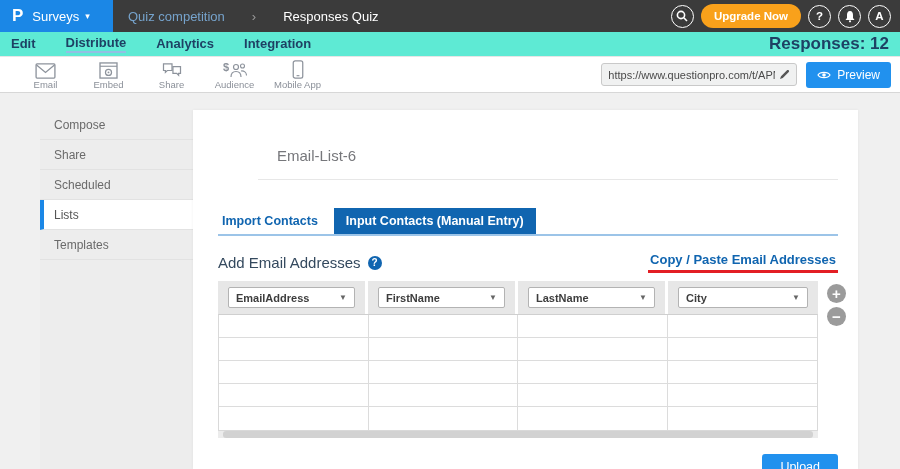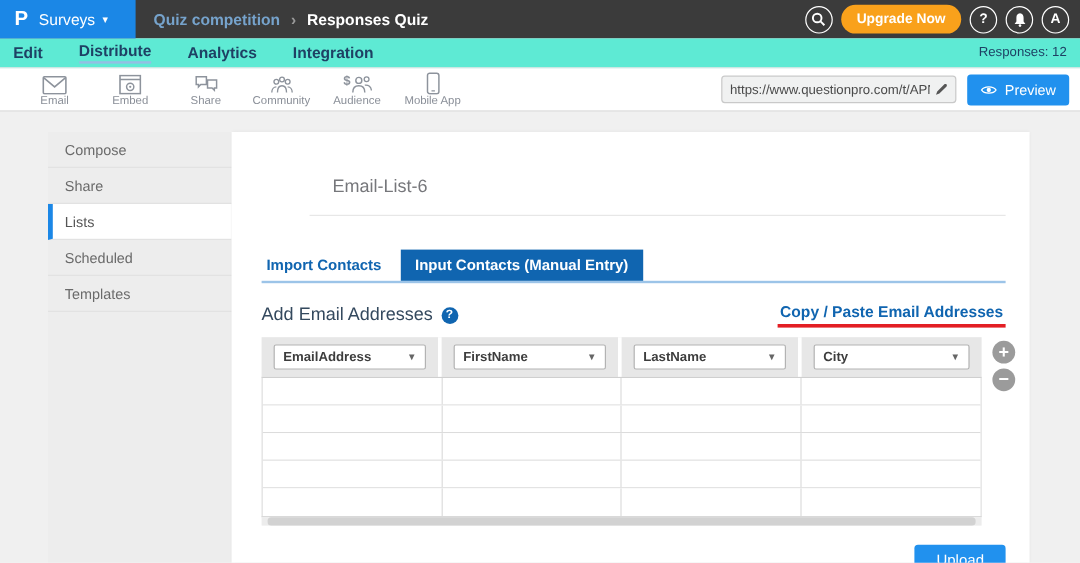--- a/index.html
+++ b/index.html
@@ -6,38 +6,38 @@
   html,body { width:900px; height:469px; overflow:hidden; background:#f0f0f0;
               font-family:"Liberation Sans", sans-serif; }
 
   
   .topbar { height:32px; background:#3b3b3b; display:flex; align-items:center; }
   .logo-area { width:113px; height:32px; background:#1b87e6; display:flex; align-items:center;
                padding-left:12px; gap:9px; cursor:pointer; }
   .logo-p { color:#fff; font-size:17px; font-weight:bold; }
   .product { color:#fff; font-size:13px; }
   .product-caret { color:#fff; font-size:9px; margin-left:-3px; }
-  .breadcrumb { margin-left:15px; font-size:13px; display:flex; align-items:flex-start; gap:9px;font-weight:bold; }
+  .breadcrumb { margin-left:15px; font-size:13px; display:flex; align-items:flex-start; gap:27px; }
   .crumb-parent { color:#76a3cc; cursor:pointer; }
   .crumb-sep { color:#9a9a9a; font-size:13px; }
   .crumb-current { color:#fff; }
   .topbar-right { margin-left:auto; display:flex; align-items:center; gap:7px; padding-right:9px; }
   .circle-btn { width:23px; height:23px; border:1.5px solid #fff; border-radius:50%;
                 display:flex; align-items:center; justify-content:center;
                 color:#fff; font-size:11.5px; font-weight:bold; cursor:pointer; flex:none; }
   .upgrade-btn { background:#f9a11b; color:#fff; font-size:11.5px; font-weight:bold;
                  padding:6px 13px; border-radius:13px; cursor:pointer; }
 
   
   .navbar { height:25px; background:#5eead4; display:flex; align-items:center;
             padding:0 11px; border-bottom:1px solid #e6e6e6; }
   .nav-item { font-size:13px; font-weight:bold; color:#1e4164; margin-right:30px;
               cursor:pointer; padding-bottom:1px; }
   .nav-item.active { border-bottom:2px solid #93bfe4; }
-  .responses { margin-left:auto; font-size:11px; font-weight:normal; color:#1e4164; }
+  .responses { margin-left:auto; font-size:17px; font-weight:bold; color:#1e4164; }
 
   
   .toolbar { height:36px; background:#fff; border-bottom:1px solid #d7d7d7;
              display:flex; align-items:center; padding-left:14px; }
   .tool { width:63px; display:flex; flex-direction:column; align-items:center; gap:0px;
           cursor:pointer; }
   .tool-icon { height:20px; display:flex; align-items:flex-end; }
   .tool-label { font-size:9.5px; color:#8a8f98; }
   .toolbar-right { margin-left:auto; display:flex; align-items:center; gap:9px; padding-right:9px; }
   .url-box { width:196px; height:23px; background:#f0f1f1; border:1px solid #c9c9c9; border-radius:3px;
@@ -167,31 +167,20 @@
     <span class="tool-icon">
       <svg width="22" height="17" viewBox="0 0 22 18">
           <path d="M2 2 h9 v7 h-5 l-2 2 v-2 h-2 z" fill="none" stroke="#8d939c" stroke-width="1.3"></path>
           <path d="M12 5 h8 v7 h-2 v2 l-2 -2 h-4 z" fill="none" stroke="#8d939c" stroke-width="1.3"></path>
         </svg>
     </span>
     <span class="tool-label">Share</span>
   </div>
   <div class="tool">
     <span class="tool-icon">
-      <svg width="22" height="17" viewBox="0 0 22 18">
-          <circle cx="6" cy="6.5" r="2.1" stroke="#8d939c" fill="none" stroke-width="1.2"></circle>
-          <circle cx="16" cy="6.5" r="2.1" stroke="#8d939c" fill="none" stroke-width="1.2"></circle>
-          <circle cx="11" cy="4.5" r="2.1" stroke="#8d939c" fill="none" stroke-width="1.2"></circle>
-          <path d="M2 16 c0-3 1.8-5 4-5 M20 16 c0-3-1.8-5-4-5 M7 16 c0-4 1.6-6 4-6 s4 2 4 6" stroke="#8d939c" fill="none" stroke-width="1.2"></path>
-        </svg>
-    </span>
-    <span class="tool-label">Community</span>
-  </div>
-  <div class="tool">
-    <span class="tool-icon">
       <svg width="24" height="18" viewBox="0 0 24 18">
           <text x="0" y="10" font-size="11" font-weight="bold" fill="#8d939c" font-family="Liberation Sans,sans-serif">$</text>
           <circle cx="13" cy="6" r="2.5" fill="none" stroke="#8d939c" stroke-width="1.2"></circle>
           <path d="M8 16 c0-3.5 2-5.5 5-5.5 s5 2 5 5.5" fill="none" stroke="#8d939c" stroke-width="1.2"></path>
           <circle cx="19.5" cy="5" r="2" fill="none" stroke="#8d939c" stroke-width="1.1"></circle>
           <path d="M18 10 c3-.5 5.5 1.5 5.5 4.5" fill="none" stroke="#8d939c" stroke-width="1.1"></path>
         </svg>
     </span>
     <span class="tool-label">Audience</span>
   </div>
@@ -222,22 +211,22 @@
       <span>Preview</span>
     </div>
   </div>
 </div>
 
 <div class="main">
 
   <div class="sidebar">
     <div class="side-item">Compose</div>
     <div class="side-item">Share</div>
+    <div class="side-item">Scheduled</div>
     <div class="side-item active">Lists</div>
-    <div class="side-item">Scheduled</div>
     <div class="side-item">Templates</div>
   </div>
 
   <div class="panel">
     <div class="list-title">Email-List-6</div>
     <div class="title-divider"></div>
 
     <div class="tabs">
       <div class="tab">Import Contacts</div>
       <div class="tab active">Input Contacts (Manual Entry)</div>

